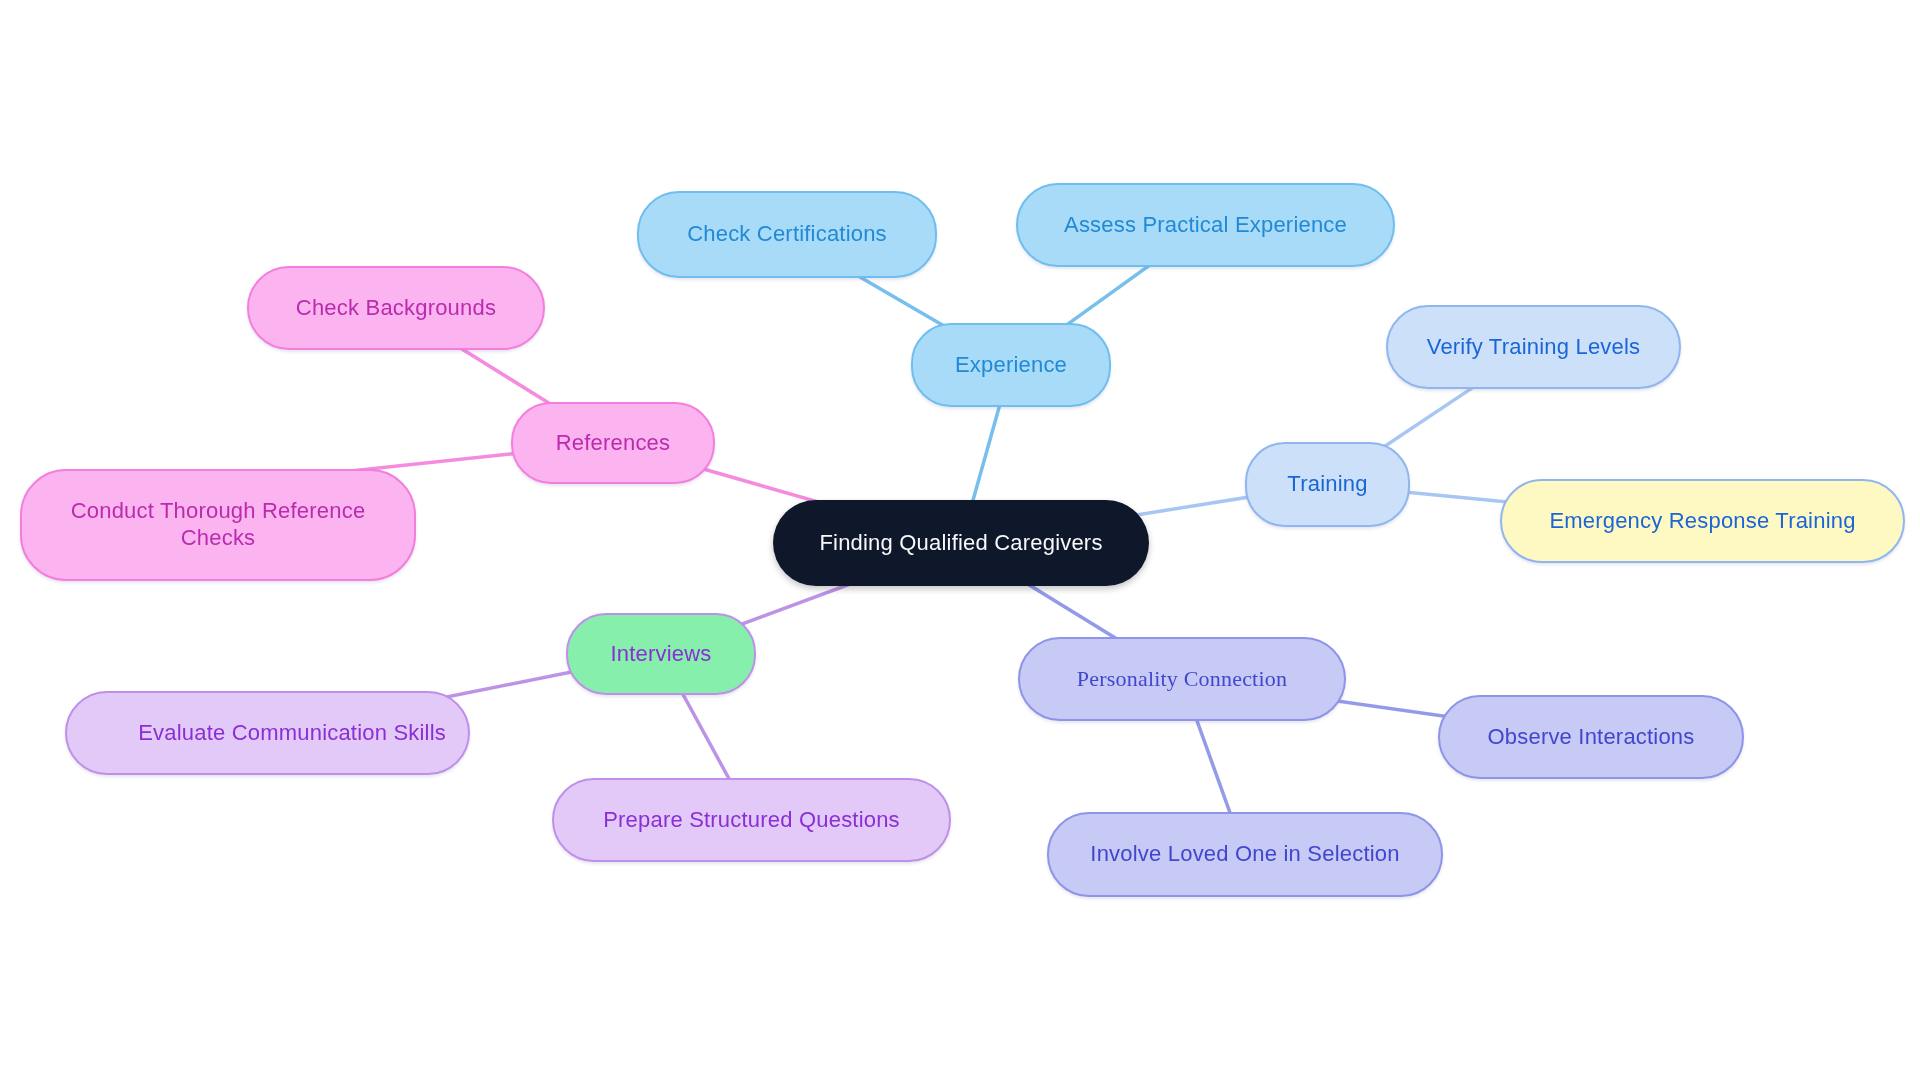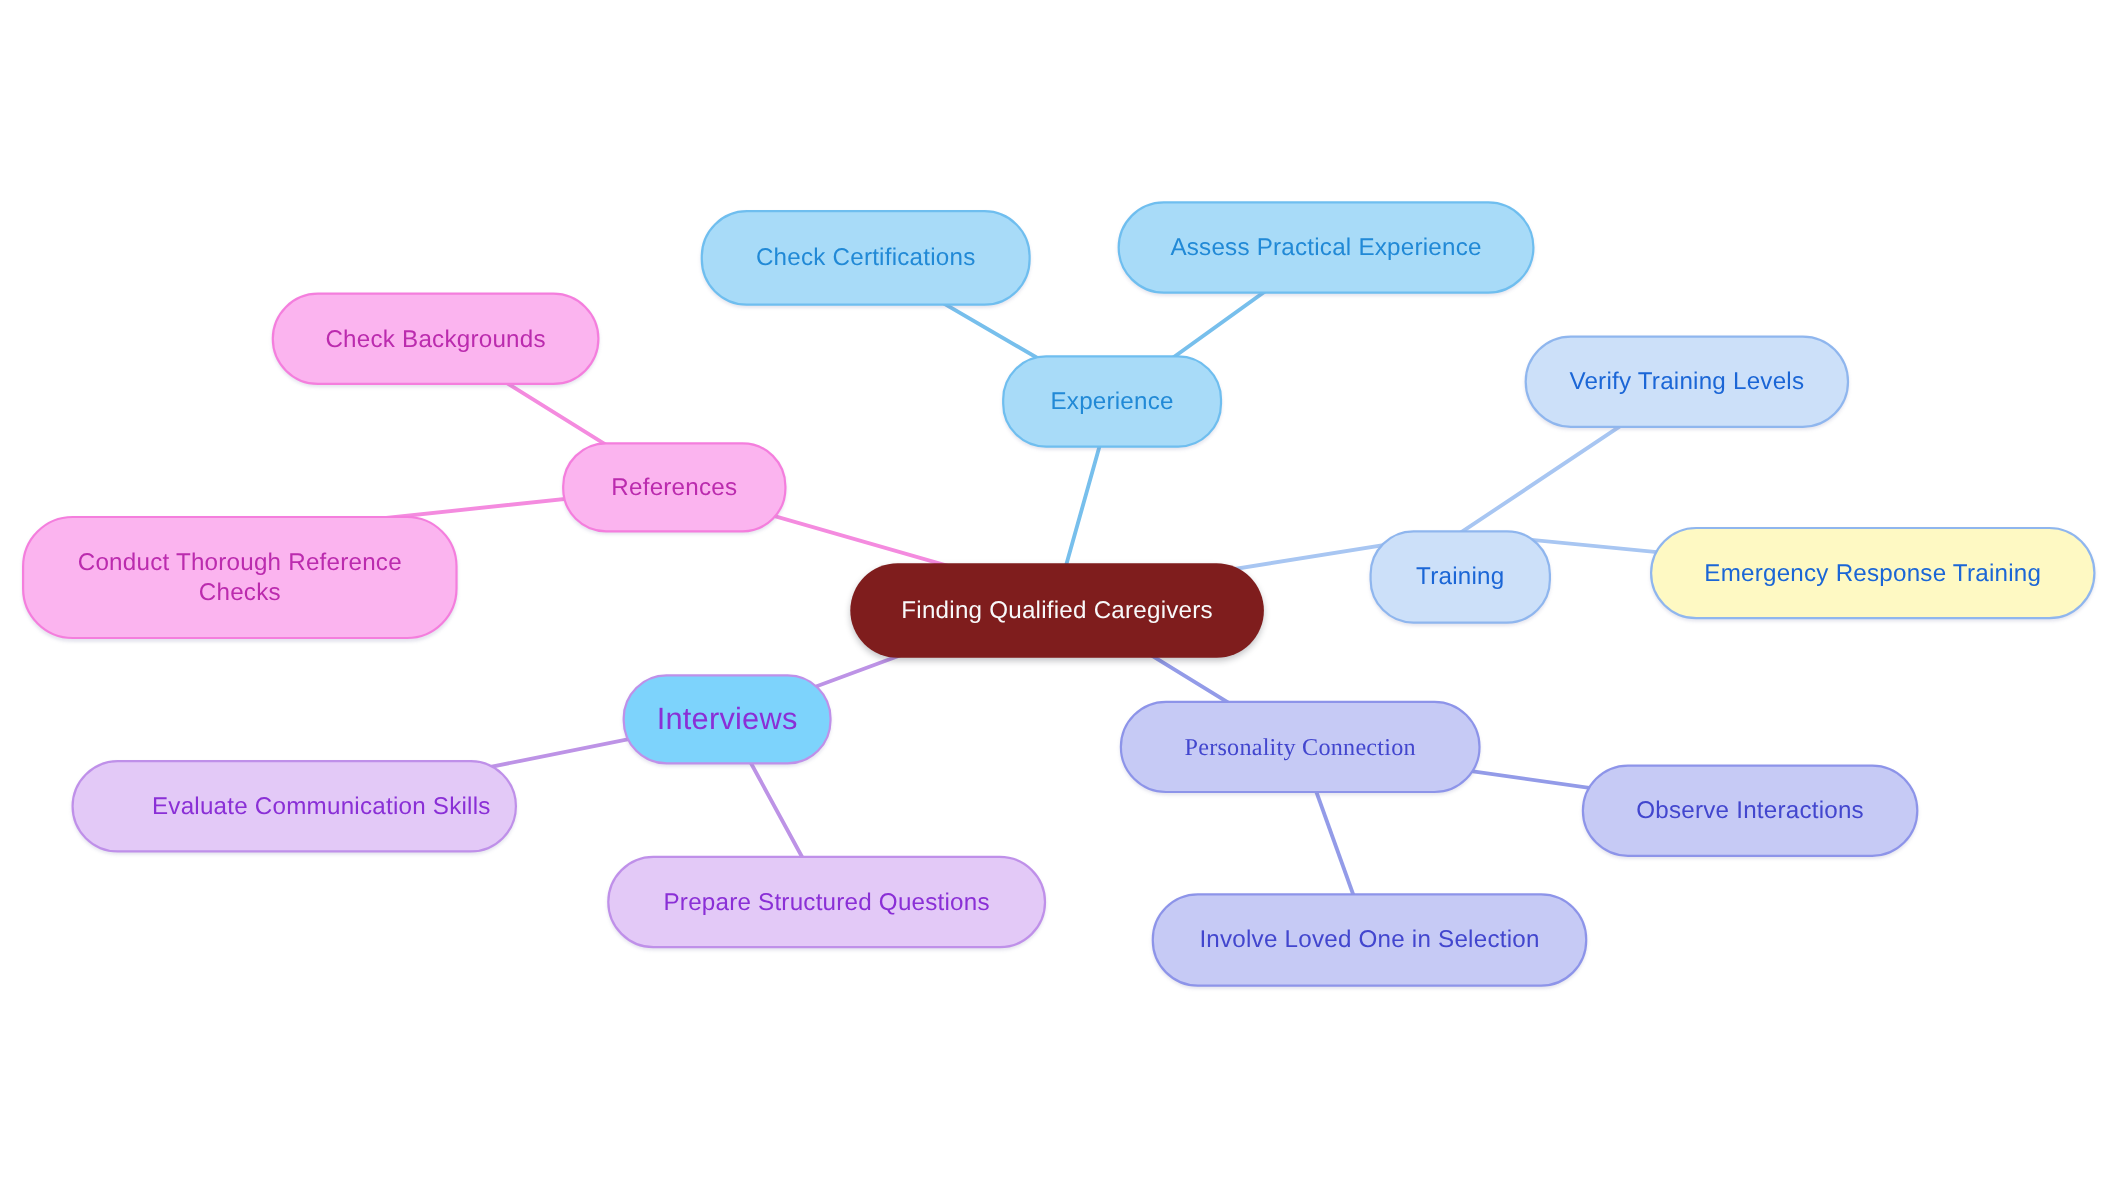--- a/index.html
+++ b/index.html
@@ -57,51 +57,51 @@
       <line x1="613" y1="443" x2="396" y2="308" stroke="#f48bdf" stroke-width="3.5" stroke-linecap="round"></line>
       <line x1="613" y1="443" x2="218" y2="485" stroke="#f48bdf" stroke-width="3.5" stroke-linecap="round"></line>
       <line x1="961" y1="543" x2="661" y2="654" stroke="#bd93e6" stroke-width="3.5" stroke-linecap="round"></line>
       <line x1="661" y1="654" x2="267.5" y2="733" stroke="#bd93e6" stroke-width="3.5" stroke-linecap="round"></line>
       <line x1="661" y1="654" x2="751.5" y2="820" stroke="#bd93e6" stroke-width="3.5" stroke-linecap="round"></line>
       <line x1="961" y1="543" x2="1182" y2="679" stroke="#939be8" stroke-width="3.5" stroke-linecap="round"></line>
       <line x1="1182" y1="679" x2="1591" y2="737" stroke="#939be8" stroke-width="3.5" stroke-linecap="round"></line>
       <line x1="1182" y1="679" x2="1245" y2="854.5" stroke="#939be8" stroke-width="3.5" stroke-linecap="round"></line>
     </svg>
   <div>
-      <div class="node central" style="left: 773px; top: 512px; width: 376px; height: 86px; border-radius: 43px; font-size: 22px; background: #7f1d1d; border-color: rgb(22, 26, 35); color: rgb(248, 249, 250);">
+      <div class="node central" style="left: 773px; top: 500px; width: 376px; height: 86px; border-radius: 43px; font-size: 22px; background: #0f172a; border-color: rgb(22, 26, 35); color: rgb(248, 249, 250);">
         <span>Finding Qualified Caregivers</span>
       </div>
       <div class="node" style="left: 911px; top: 323px; width: 200px; height: 84px; border-radius: 40px; font-size: 22px; background: rgb(168, 219, 248); border-color: rgb(111, 190, 239); color: rgb(33, 137, 214);">
         <span>Experience</span>
       </div>
       <div class="node" style="left: 637px; top: 191px; width: 300px; height: 87px; border-radius: 42px; font-size: 22px; background: rgb(168, 219, 248); border-color: rgb(111, 190, 239); color: rgb(33, 137, 214);">
         <span>Check Certifications</span>
       </div>
       <div class="node" style="left: 1016px; top: 183px; width: 379px; height: 84px; border-radius: 42px; font-size: 22px; background: rgb(168, 219, 248); border-color: rgb(111, 190, 239); color: rgb(33, 137, 214);">
         <span>Assess Practical Experience</span>
       </div>
-      <div class="node" style="left: 1245px; top: 442px; width: 165px; height: 85px; border-radius: 40px; font-size: 22px; background: rgb(204, 224, 249); border-color: rgb(143, 182, 238); color: rgb(27, 102, 214); margin-top: 40px;">
+      <div class="node" style="left: 1245px; top: 442px; width: 165px; height: 85px; border-radius: 40px; font-size: 22px; background: rgb(204, 224, 249); border-color: rgb(143, 182, 238); color: rgb(27, 102, 214);">
         <span>Training</span>
       </div>
       <div class="node" style="left: 1386px; top: 305px; width: 295px; height: 84px; border-radius: 42px; font-size: 22px; background: rgb(204, 224, 249); border-color: rgb(143, 182, 238); color: rgb(27, 102, 214);">
         <span>Verify Training Levels</span>
       </div>
       <div class="node" style="left: 1500px; top: 479px; width: 405px; height: 84px; border-radius: 42px; font-size: 22px; background: #fef9c3; border-color: rgb(143, 182, 238); color: rgb(27, 102, 214);">
         <span>Emergency Response Training</span>
       </div>
       <div class="node" style="left: 511px; top: 402px; width: 204px; height: 82px; border-radius: 40px; font-size: 22px; background: rgb(251, 180, 239); border-color: rgb(244, 126, 221); color: rgb(187, 43, 174);">
         <span>References</span>
       </div>
       <div class="node" style="left: 247px; top: 266px; width: 298px; height: 84px; border-radius: 42px; font-size: 22px; background: rgb(251, 180, 239); border-color: rgb(244, 126, 221); color: rgb(187, 43, 174);">
         <span>Check Backgrounds</span>
       </div>
       <div class="node" style="left: 20px; top: 429px; width: 396px; height: 112px; border-radius: 46px; font-size: 22px; background: rgb(251, 180, 239); border-color: rgb(244, 126, 221); color: rgb(187, 43, 174); margin-top: 40px;">
         <span>Conduct Thorough Reference Checks</span>
       </div>
-      <div class="node" style="left: 566px; top: 613px; width: 190px; height: 82px; border-radius: 40px; font-size: 28px; background: #7dd3fc; border-color: rgb(191, 144, 233); color: rgb(138, 47, 214);">
+      <div class="node" style="left: 566px; top: 613px; width: 190px; height: 82px; border-radius: 40px; font-size: 22px; background: #86efac; border-color: rgb(191, 144, 233); color: rgb(138, 47, 214);">
         <span>Interviews</span>
       </div>
       <div class="node" style="left: 65px; top: 691px; width: 405px; height: 84px; border-radius: 42px; font-size: 22px; background: rgb(227, 201, 247); border-color: rgb(191, 144, 233); color: rgb(138, 47, 214); justify-content: flex-end;">
         <span>Evaluate Communication Skills</span>
       </div>
       <div class="node" style="left: 552px; top: 778px; width: 399px; height: 84px; border-radius: 42px; font-size: 22px; background: rgb(227, 201, 247); border-color: rgb(191, 144, 233); color: rgb(138, 47, 214);">
         <span>Prepare Structured Questions</span>
       </div>
       <div class="node" style="left: 1018px; top: 637px; width: 328px; height: 84px; border-radius: 42px; font-size: 22px; background: rgb(198, 202, 245); border-color: rgb(141, 148, 233); color: rgb(66, 70, 206); font-family: Liberation Serif, serif;">
         <span>Personality Connection</span>

